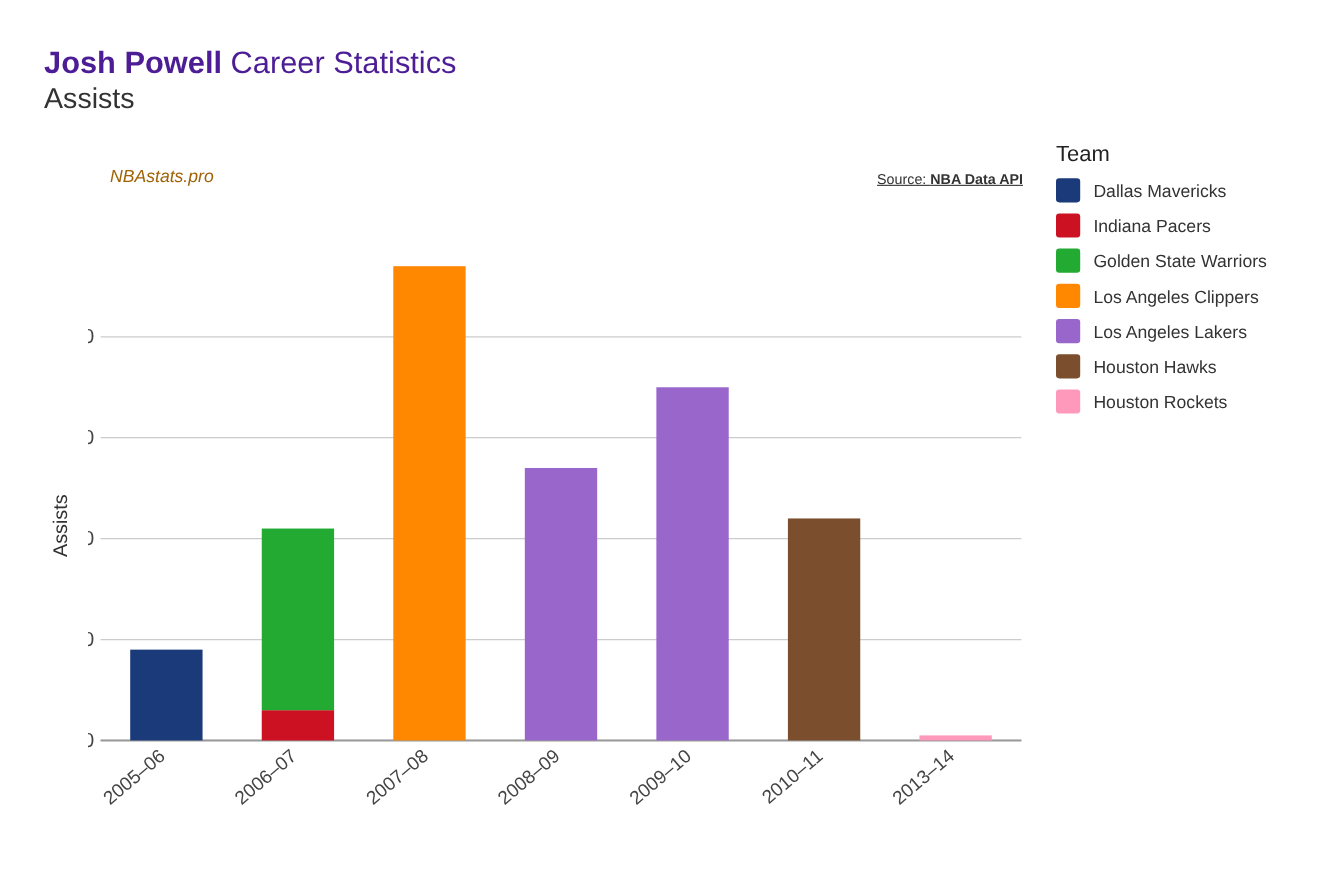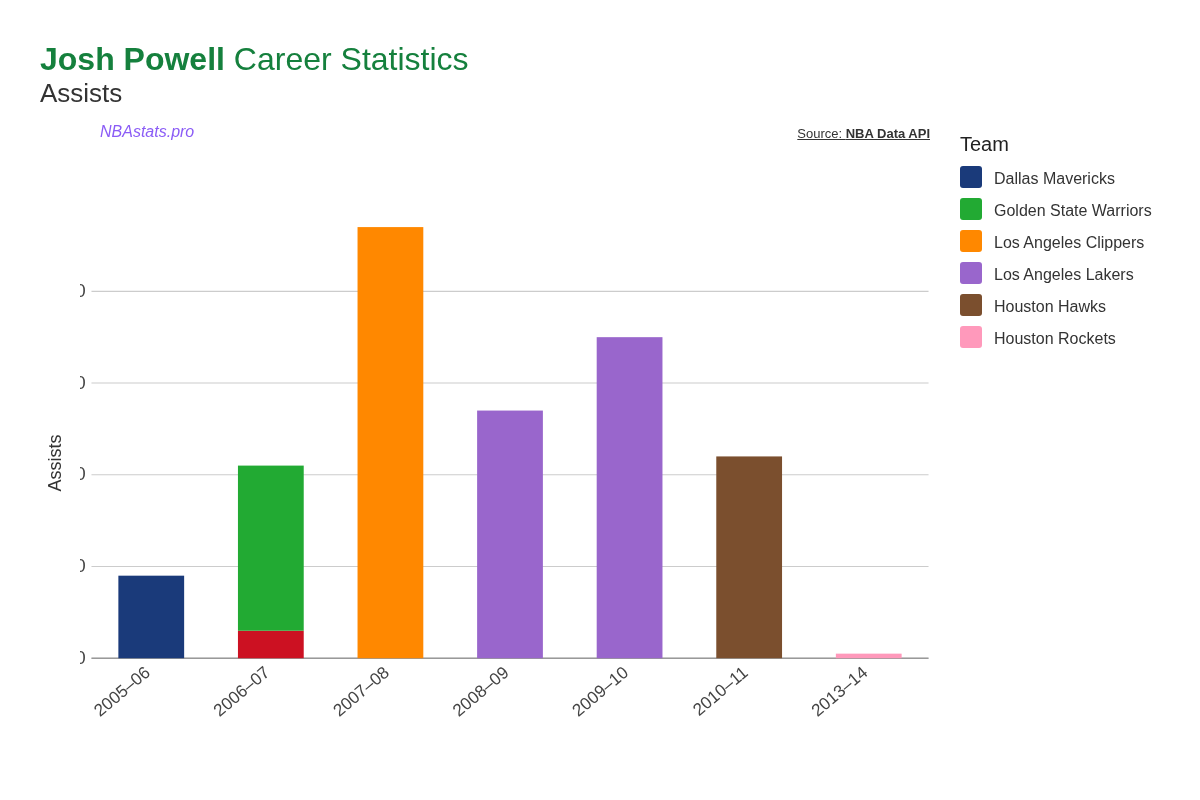--- a/index.html
+++ b/index.html
@@ -10,22 +10,22 @@
       height: 800px;
       overflow: hidden;
       display: flex;
       flex-direction: column;
       padding: 40px 40px 20px 40px;
     }
     .title-area {
       margin-bottom: 4px;
     }
     .main-title {
-      font-size: 32px;
-      color: #15803d;
+      font-size: 28px;
+      color: #4c1d95;
       line-height: 1.2;
     }
     .main-title span.bold { font-weight: 900; }
     .sub-title {
       font-size: 26px;
       color: #333;
       font-weight: 400;
     }
     .chart-area {
       display: flex;
@@ -43,22 +43,23 @@
       display: flex;
       flex-direction: row;
       justify-content: space-between;
       align-items: flex-end;
       margin-bottom: 6px;
       padding-left: 60px;
       padding-right: 10px;
     }
     .watermark {
       font-style: italic;
-      color: #8b5cf6;
+      color: #a16207;
       font-size: 16px;
+      margin-top: 33px;
     }
     .source-text {
       font-size: 13px;
       color: #333;
       text-decoration: underline;
     }
     .source-text strong { font-weight: 900; }
     .plot-area {
       display: flex;
       flex-direction: row;
@@ -193,20 +194,24 @@
     </div>
   </div>
   <div class="legend">
     <div class="legend-title">Team</div>
     <div id="legend-items">
         <div class="legend-item">
           <div class="legend-color" style="background: rgb(26, 58, 122);"></div>
           <span>Dallas Mavericks</span>
         </div>
         <div class="legend-item">
+          <div class="legend-color" style="background: rgb(204, 17, 34);"></div>
+          <span>Indiana Pacers</span>
+        </div>
+        <div class="legend-item">
           <div class="legend-color" style="background: rgb(34, 170, 51);"></div>
           <span>Golden State Warriors</span>
         </div>
         <div class="legend-item">
           <div class="legend-color" style="background: rgb(255, 136, 0);"></div>
           <span>Los Angeles Clippers</span>
         </div>
         <div class="legend-item">
           <div class="legend-color" style="background: rgb(153, 102, 204);"></div>
           <span>Los Angeles Lakers</span>

